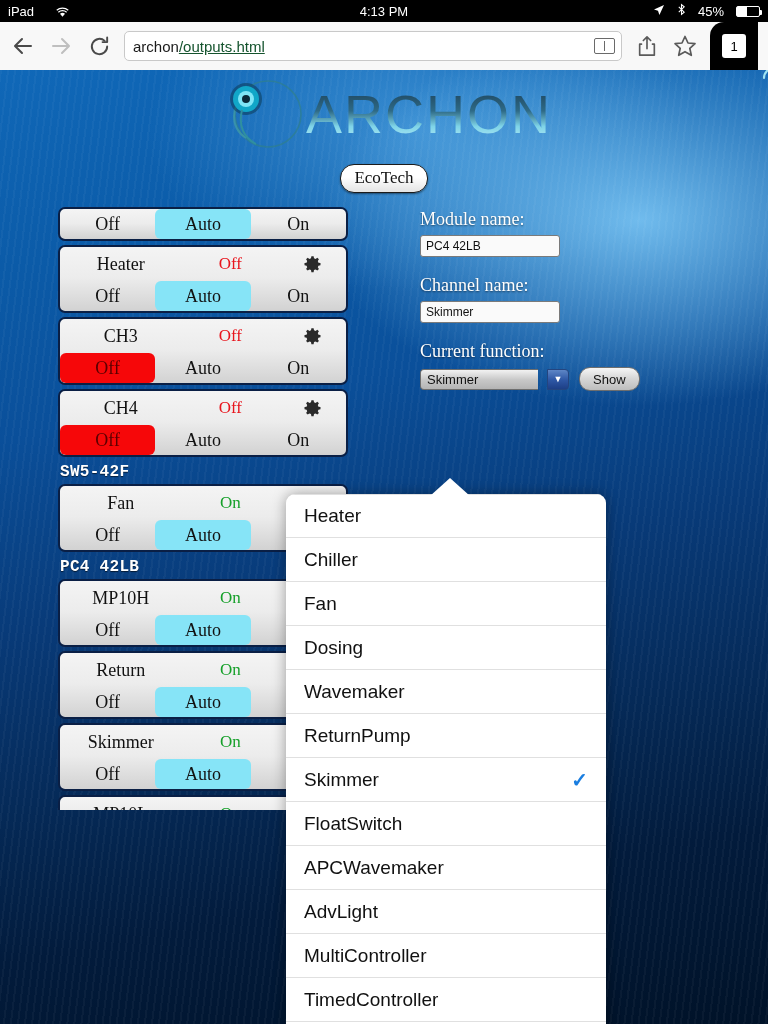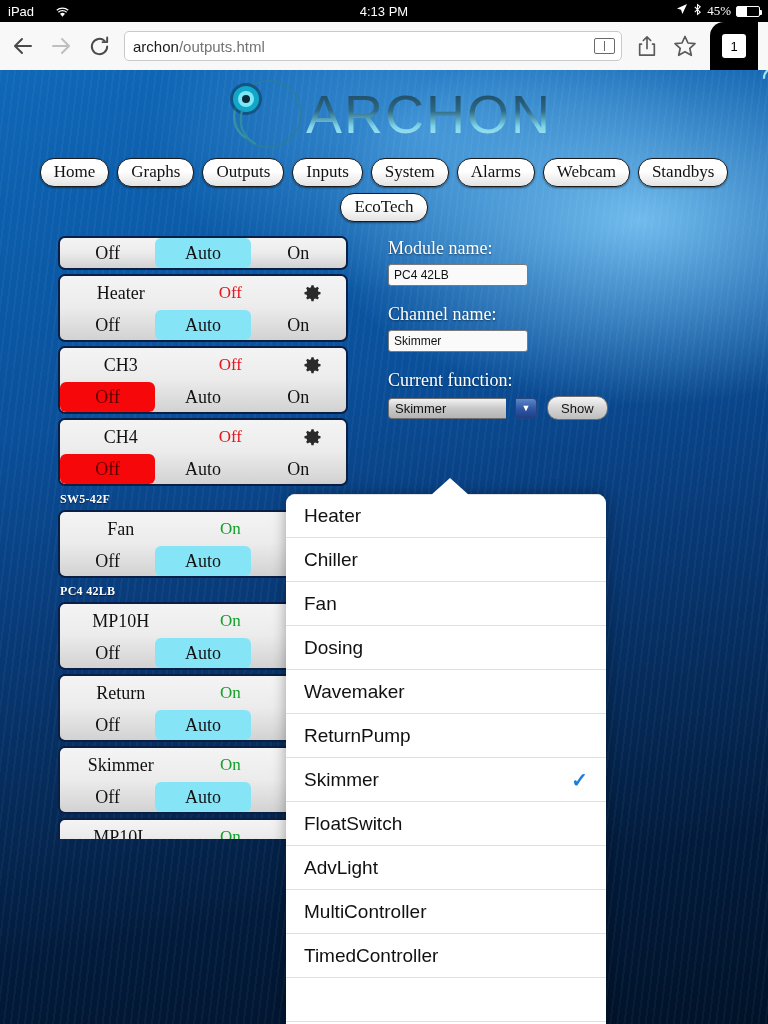--- a/index.html
+++ b/index.html
@@ -17,22 +17,22 @@
     display:flex; align-items:center;
     font-family:"Liberation Sans", sans-serif; font-size:13px;
     padding:0 8px; position:relative;
   }
   .sb-left { display:flex; align-items:center; gap:22px; }
   .sb-center {
     position:absolute; left:0; right:0; text-align:center;
     font-size:13px; pointer-events:none;
   }
   .sb-right {
-    margin-left:auto; display:flex; align-items:center; gap:5px;
-    position:relative; z-index:2; font-size:13px;font-family:Liberation Serif, serif;
+    margin-left:auto; display:flex; align-items:center; gap:12px;
+    position:relative; z-index:2; font-size:13px;
   }
   .wifi-icon { display:inline-block; width:13px; height:11px; }
   .batt {
     width:24px; height:11px; border:1px solid #fff; border-radius:2px;
     position:relative; display:inline-block;
   }
   .batt::after {
     content:""; position:absolute; right:-3px; top:3px;
     width:2px; height:5px; background:#fff; border-radius:0 1px 1px 0;
   }
@@ -49,21 +49,21 @@
     color:#4a4a4a;
   }
   .nav-btn.disabled { color:#bfbfbf; }
   .urlbar {
     flex:1; height:30px; background:#fff; border:1px solid #c9c9c9;
     border-radius:5px; display:flex; align-items:center;
     padding:0 8px; font-family:"Liberation Sans", sans-serif; font-size:15px;
     position:relative;
   }
   .url-host { color:#1a1a1a; }
-  .url-path { color:#737373; }
+  .url-path { color:#14532d;text-decoration:underline; }
   .reader-ico {
     position:absolute; right:6px; width:21px; height:16px;
     border:1.5px solid #6a6a6a; border-radius:2px;
     display:flex; align-items:center; justify-content:center;
   }
   .reader-ico b { display:block; width:1.5px; height:10px; background:#6a6a6a; }
   .tbicon { width:26px; height:28px; color:#5a5a5a; display:flex; align-items:center; justify-content:center; }
   .tabcorner {
     width:48px; height:48px; background:#000;
     display:flex; align-items:center; justify-content:center;
@@ -109,21 +109,21 @@
   .navrow.second { margin-top:6px; }
   .pill {
     background:linear-gradient(180deg,#ffffff 0%,#ffffff 45%,#e3e3e3 100%);
     border:1.5px solid #1b1b1b; border-radius:14px;
     padding:3px 13px 4px; font-size:17px; color:#111;
     box-shadow:0 1px 2px rgba(0,0,0,.45);
     font-family:"Liberation Serif", serif; white-space:nowrap;
   }
 
   
-  .main { display:flex; margin-top:14px; position:relative; z-index:2; }
+  .main { display:flex; margin-top:14px; position:relative; z-index:2;gap:32px; }
   .left-col { width:290px; margin-left:58px; height:603px; overflow:hidden; position:relative; }
 
   .out-row {
     background:linear-gradient(180deg,#f4f4f4 0%,#ececec 48%,#d2d2d2 100%);
     border:2px solid #0a1f45; border-radius:7px;
     margin-bottom:4px; overflow:hidden;
   }
   .row-top {
     display:flex; align-items:center; height:34px; padding:0 6px;
     font-size:18px; color:#111;
@@ -134,23 +134,24 @@
   .row-state.on  { color:#16a02a; }
   .row-gear { width:20%; display:flex; justify-content:center; align-items:center; }
   .seg { display:flex; height:30px; }
   .seg div {
     flex:1; display:flex; align-items:center; justify-content:center;
     font-size:18px; color:#111;
   }
   .seg div.sel-auto { background:#86e4f7; border-radius:6px; }
   .seg div.sel-off  { background:#f60709; border-radius:6px; color:#5b0000; }
   .grouphdr {
-    color:#ffffff; font-weight:bold; font-size:12px;
+    color:#ffffff; font-weight:bold; font-size:16px;
     padding:2px 0 3px 2px; letter-spacing:.3px;
     text-shadow:0 1px 1px rgba(0,0,0,.6);
+    font-family:Liberation Mono, monospace;
   }
 
   
   .right-col { margin-left:40px; width:340px; padding-top:2px; }
   .field-label {
     color:#fff; font-size:18px; margin-bottom:5px;
     text-shadow:0 1px 2px rgba(0,0,0,.5);
   }
   .field-input {
     width:140px; height:22px; background:#fafafa;
@@ -291,30 +292,20 @@
     <div class="logo-text">ARCHON</div>
     <span class="logo-wifi">
       <svg viewBox="0 0 26 26" width="26" height="26">
         <path d="M6 20 a10 10 0 0 1 10 -10" stroke="#9fe3f2" stroke-width="2.2" fill="none" stroke-linecap="round"></path>
         <path d="M11 21 a7 7 0 0 1 7 -7" stroke="#9fe3f2" stroke-width="2.2" fill="none" stroke-linecap="round"></path>
         <path d="M16 22 a4 4 0 0 1 4 -4" stroke="#9fe3f2" stroke-width="2.2" fill="none" stroke-linecap="round"></path>
       </svg>
     </span>
   </div>
 
-  <div class="navrow" id="nav-primary">
-      <div class="pill">Home</div>
-      <div class="pill">Graphs</div>
-      <div class="pill">Outputs</div>
-      <div class="pill">Inputs</div>
-      <div class="pill">System</div>
-      <div class="pill">Alarms</div>
-      <div class="pill">Webcam</div>
-      <div class="pill">Standbys</div>
-    </div>
   <div class="navrow second" id="nav-secondary">
       <div class="pill">EcoTech</div>
     </div>
 
   <div class="main">
     <div class="left-col" id="outputs-list">
         <div class="out-row">
           <div class="seg">
             <div>Off</div>
             <div class="sel-auto">Auto</div>
@@ -491,20 +482,23 @@
         <span>ReturnPump</span>
       </div>
       <div class="pop-item">
         <span>Skimmer</span>
         <span class="pop-check">✓</span>
       </div>
       <div class="pop-item">
         <span>FloatSwitch</span>
       </div>
       <div class="pop-item">
+        <span>APCWavemaker</span>
+      </div>
+      <div class="pop-item">
         <span>AdvLight</span>
       </div>
       <div class="pop-item">
         <span>MultiController</span>
       </div>
       <div class="pop-item">
         <span>TimedController</span>
       </div>
       <div class="pop-item"></div>
     </div>

